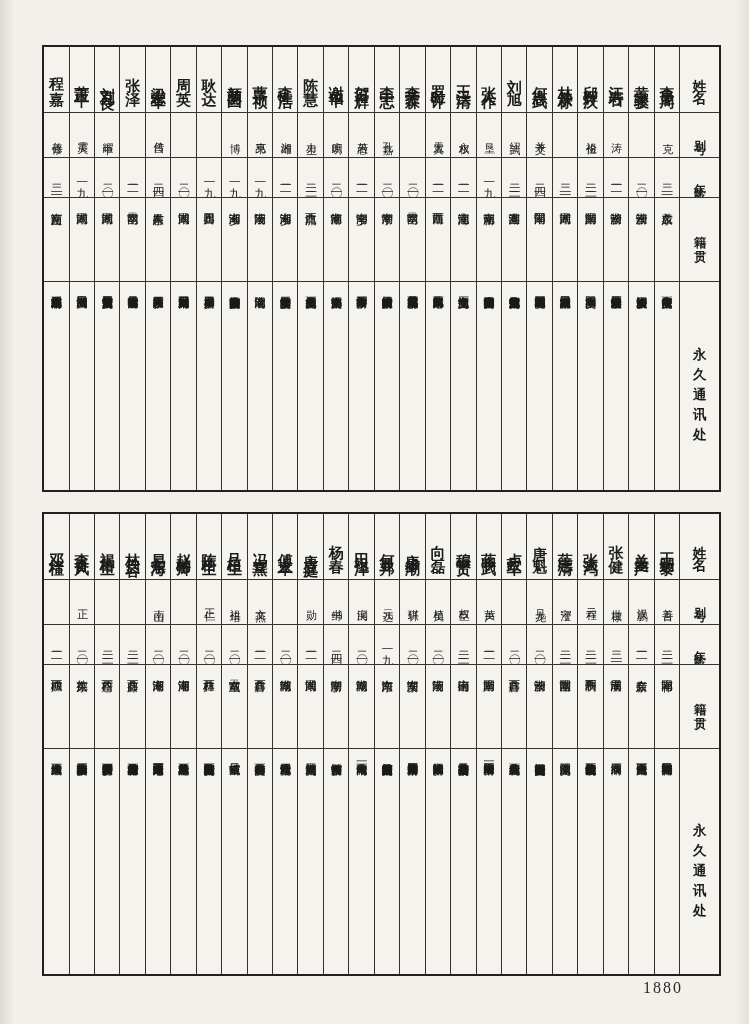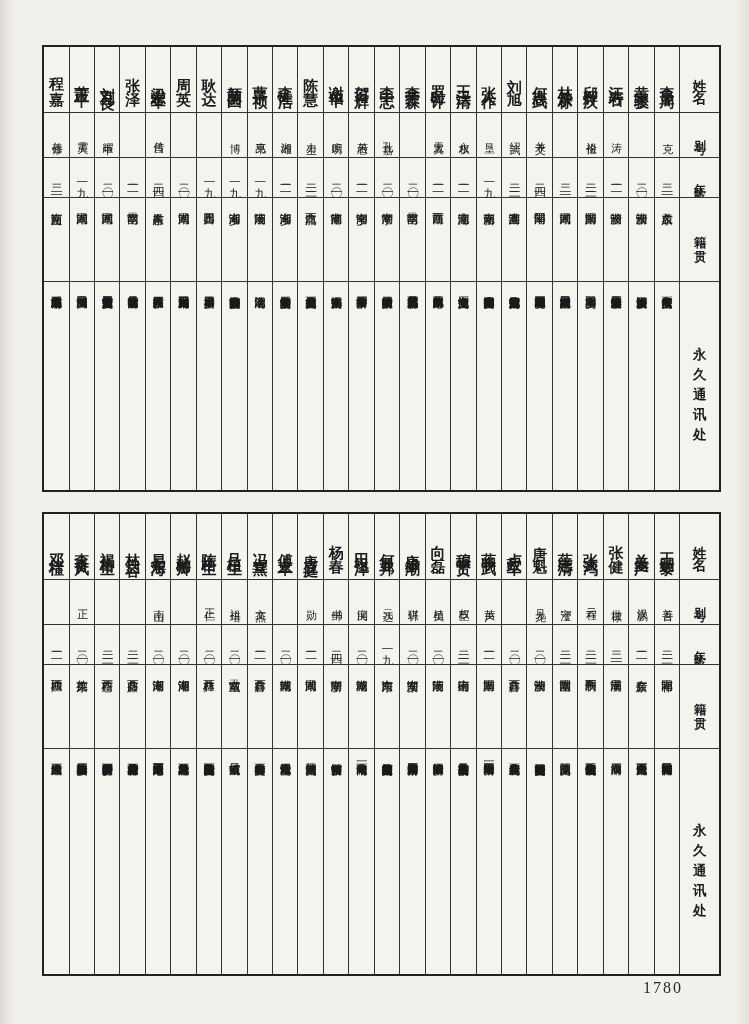--- a/index.html
+++ b/index.html
@@ -416,14 +416,14 @@
         <div class="cell c-address">广东英德横石塘三隅乡公所转</div>
       </div>
       <div class="col entry-col">
         <div class="cell c-name ls3">邓培柱</div>
         <div class="cell c-alias"></div>
         <div class="cell c-age">二一</div>
         <div class="cell c-native_place">广西柳城</div>
         <div class="cell c-address">广西柳城大埔源来号</div>
       </div>
     </div>
-  <div class="page-number">1780</div>
+  <div class="page-number">1880</div>
 </div>
 
 </body></html>

